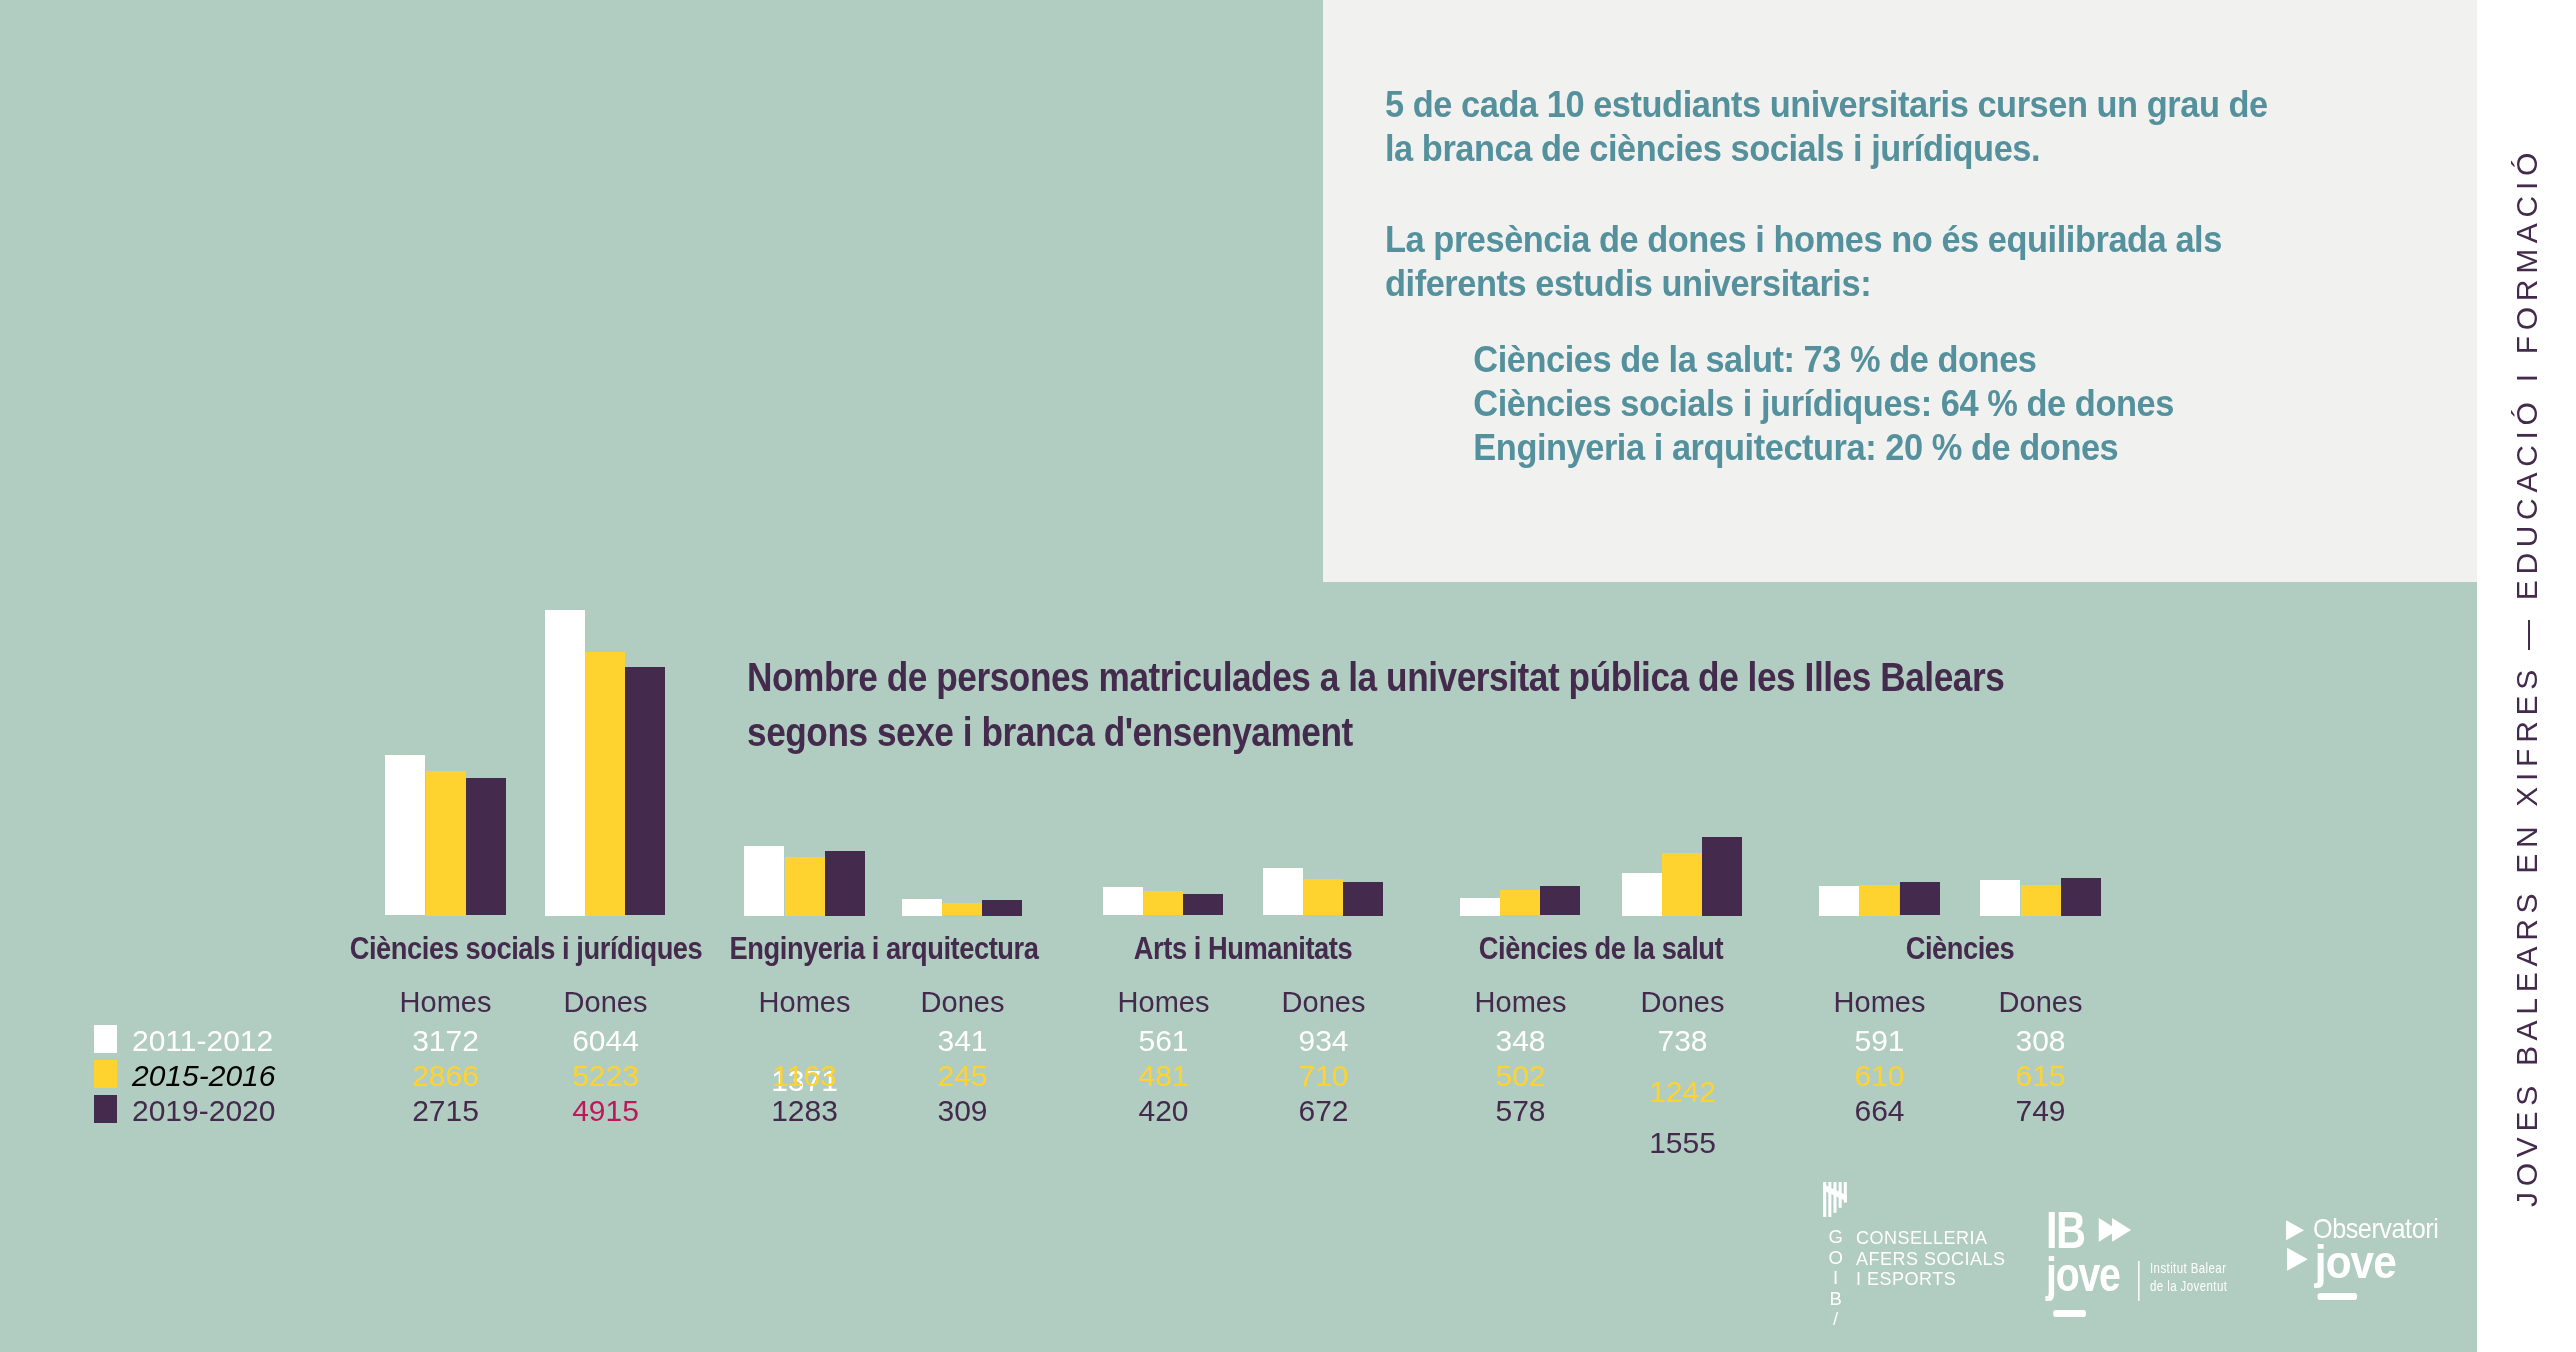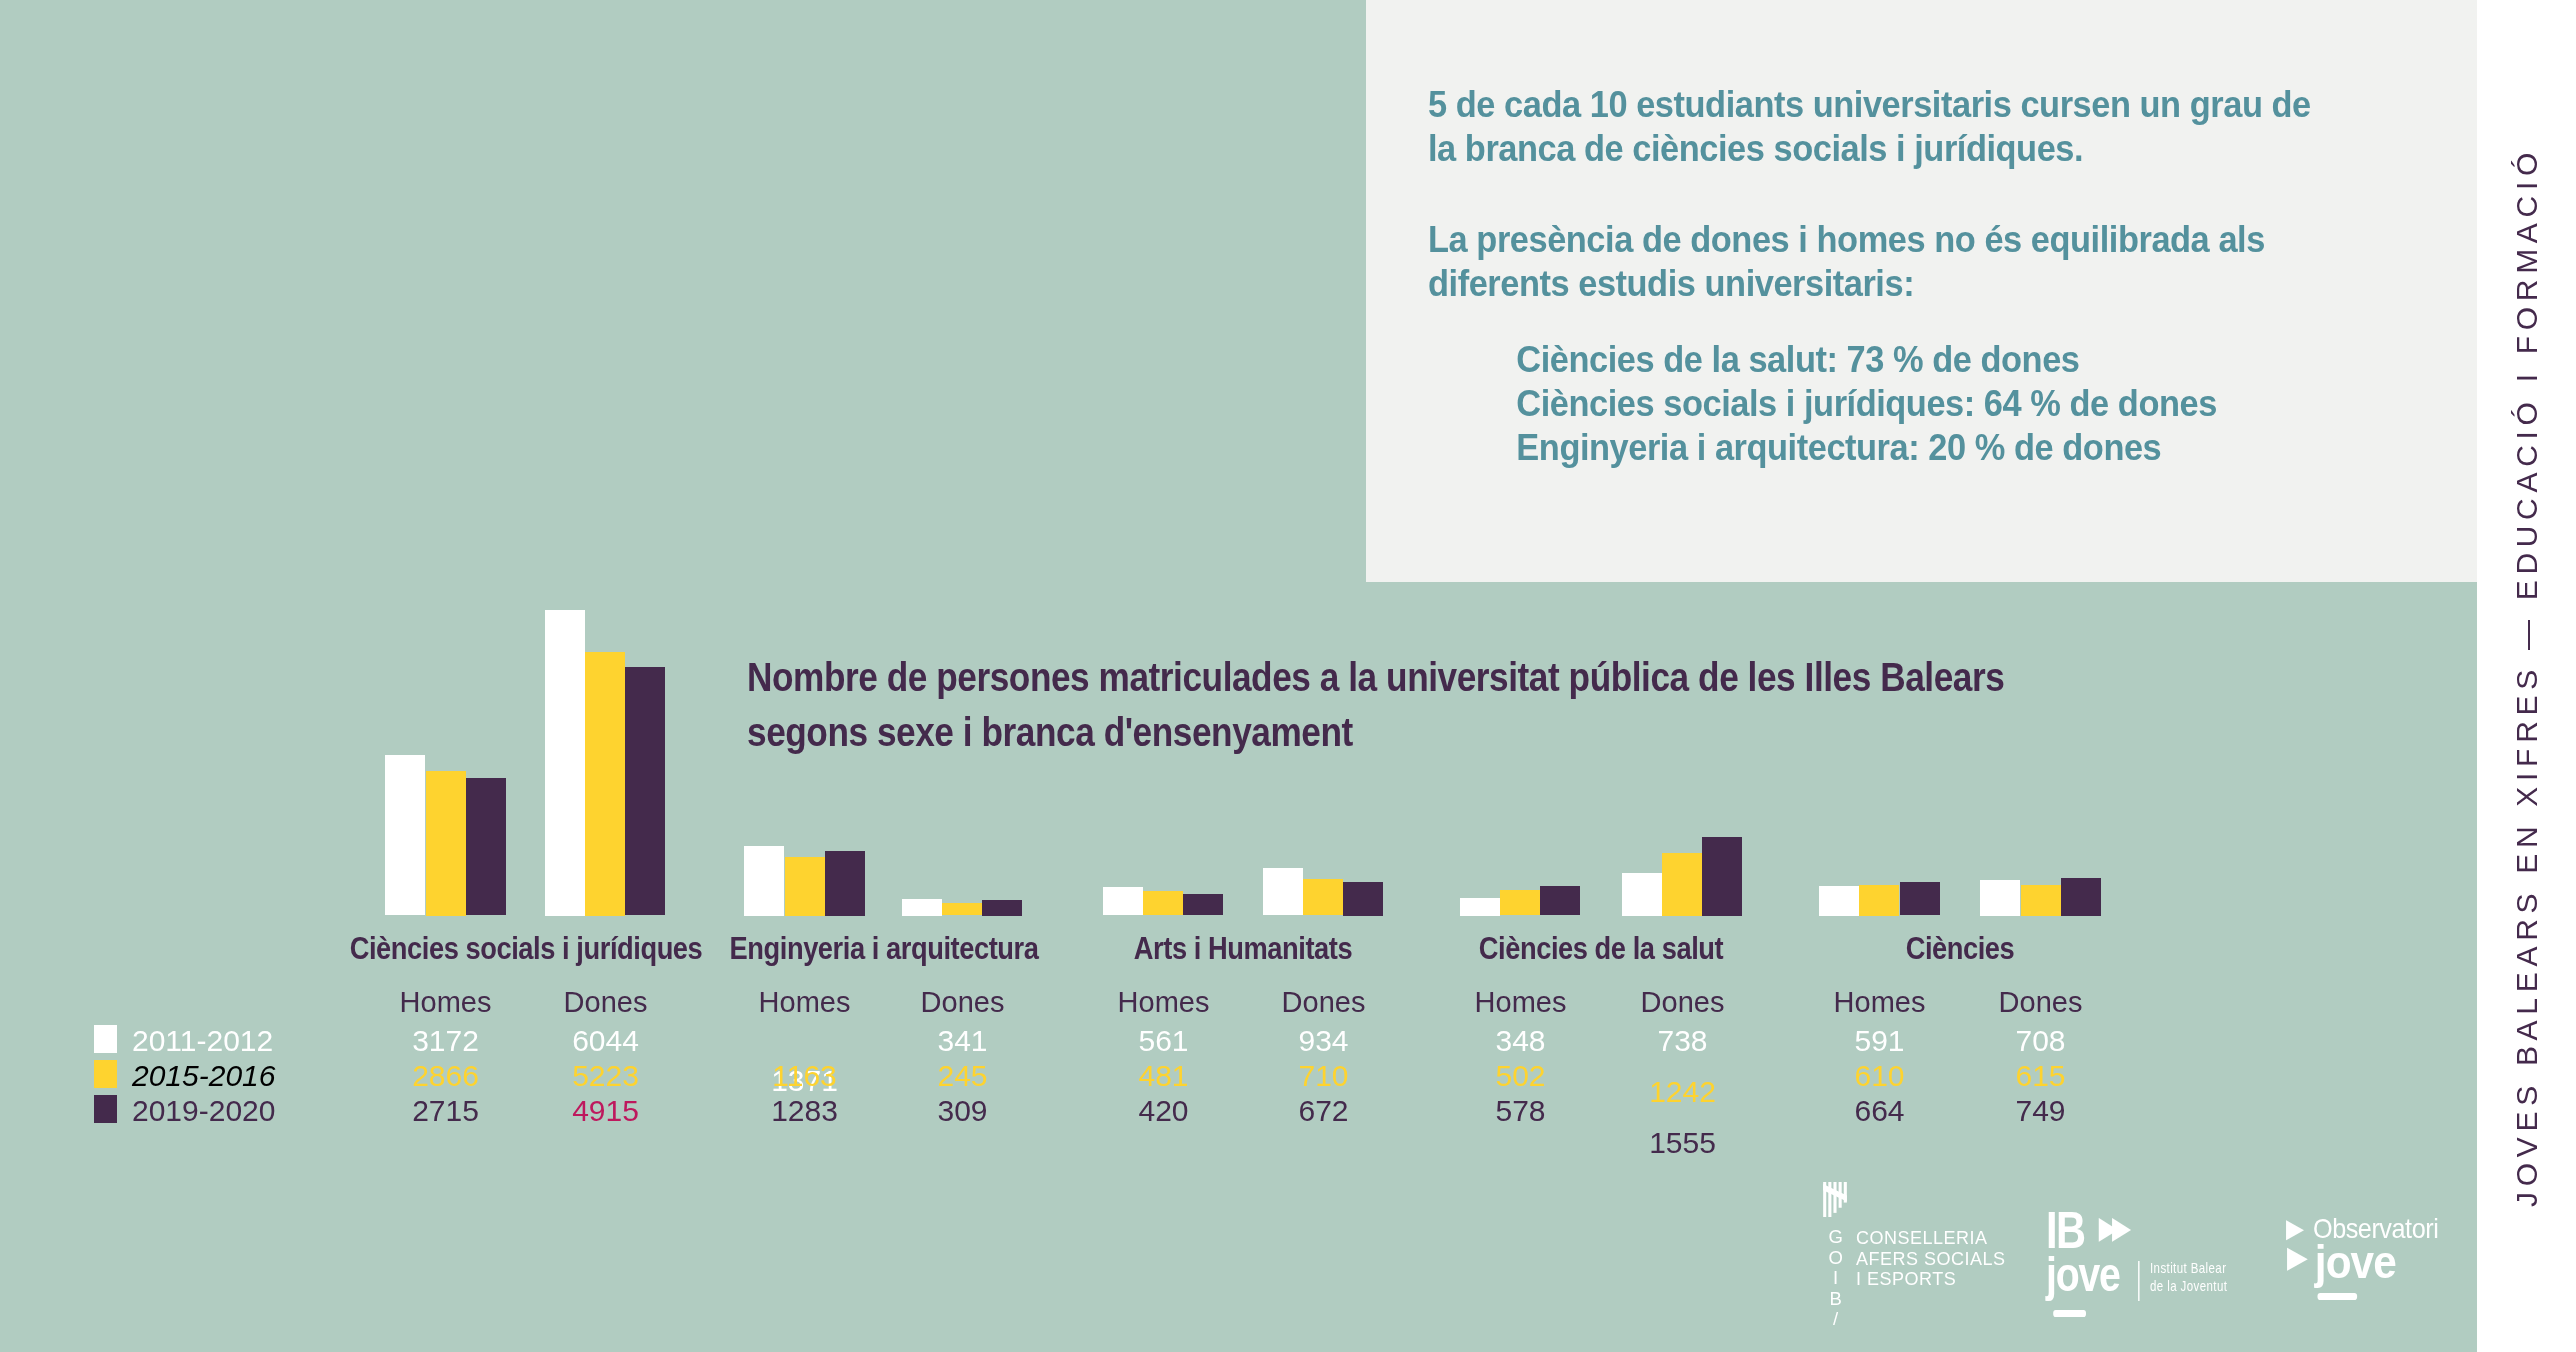--- a/index.html
+++ b/index.html
@@ -10,21 +10,21 @@
   .side-band{position:absolute;right:0;top:0;width:100px;height:1353px;background:#ffffff;
              display:flex;align-items:center;justify-content:center;}
   .vtext{writing-mode:vertical-rl;transform:rotate(180deg);white-space:nowrap;
          font-size:30px;font-weight:500;letter-spacing:5.7px;color:#442a4c;}
 
   
   .teal-panel{position:absolute;left:0;top:0;width:1323px;height:582px;background:#53909c;}
   .main-title{position:absolute;left:77px;top:61px;color:#ffffff;font-weight:700;
               font-size:99px;line-height:127px;letter-spacing:-2.6px;
               transform:scaleX(.9);transform-origin:left top;white-space:nowrap;}
-  .gray-panel{position:absolute;left:1323px;top:0;width:1154px;height:582px;background:#f1f2f0;margin-left:43px;}
+  .gray-panel{position:absolute;left:1323px;top:0;width:1154px;height:582px;background:#f1f2f0;}
   .intro{position:absolute;left:62px;top:83px;color:#54919d;font-weight:700;
          font-size:37px;line-height:44px;letter-spacing:-0.5px;white-space:nowrap;
          transform:scaleX(.93);transform-origin:left top;}
   .intro .para{margin:0 0 47px 0;}
   .intro .para.second{margin-bottom:32px;}
   .intro .stats{padding-left:95px;}
 
   
   .chart-title{position:absolute;left:747px;top:650px;color:#442a4c;font-weight:700;
                font-size:40px;line-height:55px;letter-spacing:-0.5px;white-space:nowrap;
@@ -155,21 +155,21 @@
       <div class="cat-label" style="left: 1728px; top: 933px; width: 464px;">Ciències</div>
       <div class="col-header" style="left: 1802px; top: 987px; width: 155px;">Homes</div>
       <div class="bar" style="left: 1819px; top: 886px; width: 40px; height: 30px; background: rgb(255, 255, 255);"></div>
       <div class="val" style="left: 1802px; top: 1026px; width: 155px; color: rgb(255, 255, 255);">591</div>
       <div class="bar" style="left: 1859px; top: 885px; width: 40px; height: 31px; background: rgb(254, 211, 47);"></div>
       <div class="val" style="left: 1802px; top: 1061px; width: 155px; color: rgb(254, 211, 47);">610</div>
       <div class="bar" style="left: 1900px; top: 882px; width: 40px; height: 33px; background: rgb(68, 42, 76);"></div>
       <div class="val" style="left: 1802px; top: 1096px; width: 155px; color: rgb(68, 42, 76);">664</div>
       <div class="col-header" style="left: 1963px; top: 987px; width: 155px;">Dones</div>
       <div class="bar" style="left: 1980px; top: 880px; width: 40px; height: 36px; background: rgb(255, 255, 255);"></div>
-      <div class="val" style="left: 1963px; top: 1026px; width: 155px; color: rgb(255, 255, 255);">708</div>
+      <div class="val" style="left: 1963px; top: 1026px; width: 155px; color: rgb(255, 255, 255);">308</div>
       <div class="bar" style="left: 2021px; top: 885px; width: 40px; height: 31px; background: rgb(254, 211, 47);"></div>
       <div class="val" style="left: 1963px; top: 1061px; width: 155px; color: rgb(254, 211, 47);">615</div>
       <div class="bar" style="left: 2061px; top: 878px; width: 40px; height: 38px; background: rgb(68, 42, 76);"></div>
       <div class="val" style="left: 1963px; top: 1096px; width: 155px; color: rgb(68, 42, 76);">749</div>
       <div class="swatch" style="left: 94px; top: 1025px; background: rgb(255, 255, 255);"></div>
       <div class="year-label" style="left: 132px; top: 1026px; color: rgb(255, 255, 255);">2011-2012</div>
       <div class="swatch" style="left: 94px; top: 1060px; background: rgb(254, 211, 47);"></div>
       <div class="year-label" style="left: 132px; top: 1061px; color: #000000; font-style: italic;">2015-2016</div>
       <div class="swatch" style="left: 94px; top: 1095px; background: rgb(68, 42, 76);"></div>
       <div class="year-label" style="left: 132px; top: 1096px; color: rgb(68, 42, 76);">2019-2020</div>

